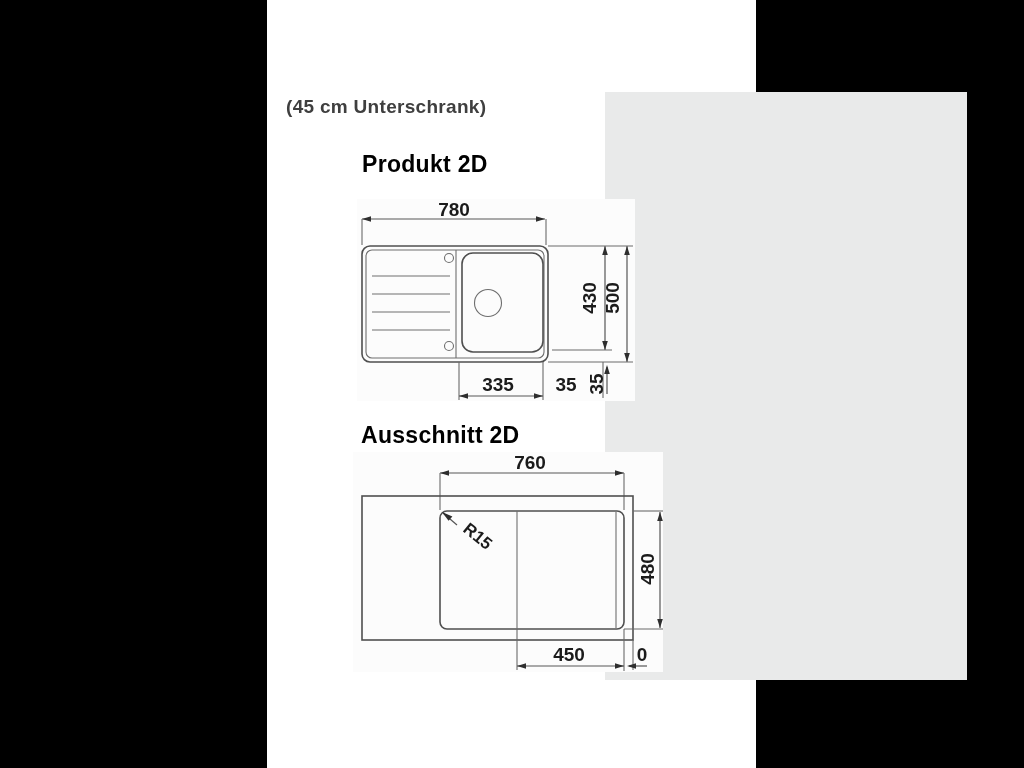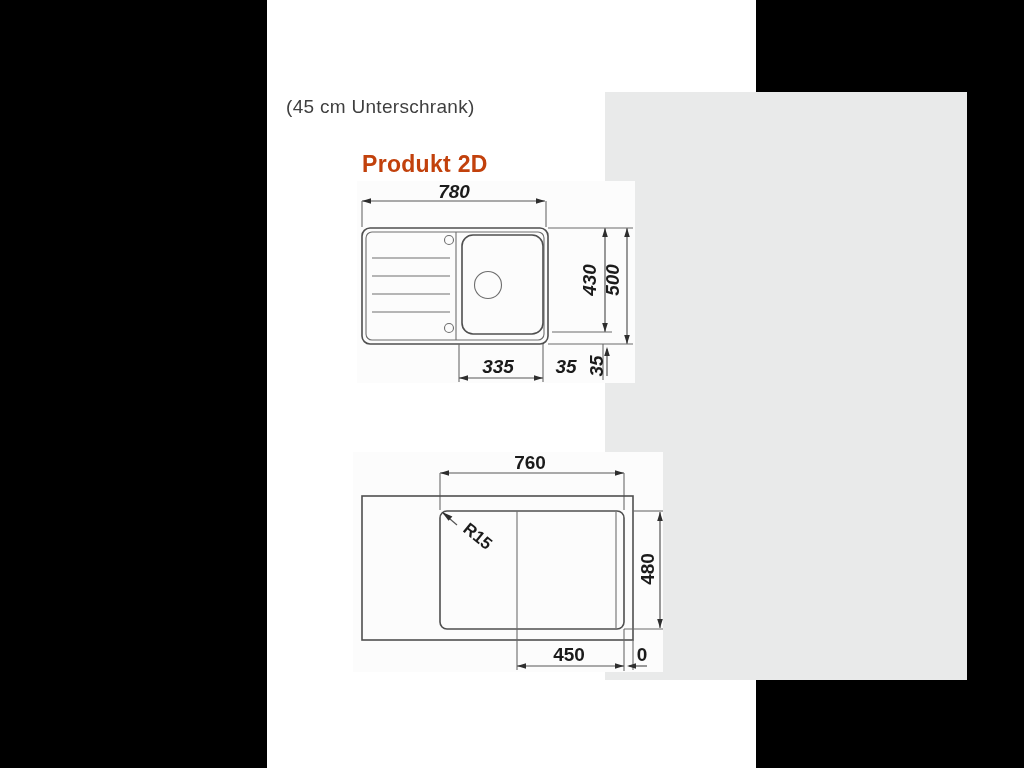--- a/index.html
+++ b/index.html
@@ -11,24 +11,24 @@
   .sheet{
     position:absolute;left:267px;top:0;width:489px;height:768px;
     background:#fff;
   }
   .panel{
     position:absolute;left:338px;top:92px;width:362px;height:588px;
     background:#e9eaea;
   }
   .caption{
     position:absolute;left:357px;top:96px;width:320px;
-    font-size:19px;font-weight:400;color:#3f3f3f;letter-spacing:.3px;
+    font-size:19px;font-weight:700;color:#3f3f3f;letter-spacing:.3px;
   }
   .section-title{
-    position:absolute;font-size:23px;font-weight:700;color:#c2410c;letter-spacing:.3px;
+    position:absolute;font-size:23px;font-weight:700;color:#000000;letter-spacing:.3px;
   }
   .draw-box{
     position:absolute;background:#fcfcfc;
   }
   svg{display:block;}
   svg text{
     font-family:"Liberation Sans", sans-serif;
     font-weight:700;font-size:19px;fill:#1b1b1b;
   }
   svg text.radius-label{font-size:17px;}
@@ -41,21 +41,21 @@
 </head>
 <body>
 
 <div class="sheet">
   <div class="panel"></div>
 
   <div class="caption" style="left:19px;top:96px;position:absolute;">(45 cm Unterschrank)</div>
 
   <div class="section-title" style="position:absolute;left:95px;top:151px;">Produkt 2D</div>
 
-  <div class="draw-box" style="left:90px;top:181px;width:278px;height:202px;font-style:italic;">
+  <div class="draw-box" style="left:90px;top:199px;width:278px;height:202px;">
     <svg width="278" height="202" viewBox="0 0 278 202">
 
       <text x="97" y="17" text-anchor="middle">780</text>
       <line class="dimline" x1="5" y1="20" x2="188" y2="20"></line>
       <polygon class="arrow" points="5,20 14,17.2 14,22.8"></polygon>
       <polygon class="arrow" points="188,20 179,17.2 179,22.8"></polygon>
       <line class="extline" x1="5" y1="20" x2="5" y2="46"></line>
       <line class="extline" x1="189" y1="20" x2="189" y2="46"></line>
 
       <rect class="outline" x="5" y="47" width="186" height="116" rx="8"></rect>
@@ -94,20 +94,21 @@
       <polygon class="arrow" points="186,197 177,194.2 177,199.8"></polygon>
       <text x="141" y="192" text-anchor="middle">335</text>
 
       <text x="209" y="192" text-anchor="middle">35</text>
       <text x="240" y="185" text-anchor="middle" transform="rotate(-90 240 185)" dy="6">35</text>
       <line class="dimline" x1="250" y1="168" x2="250" y2="195"></line>
       <polygon class="arrow" points="250,166 247.2,175 252.8,175"></polygon>
     </svg>
   </div>
 
+  <div class="section-title" style="position:absolute;left:94px;top:422px;">Ausschnitt 2D</div>
 
   <div class="draw-box" style="left:86px;top:452px;width:310px;height:220px;">
     <svg width="310" height="220" viewBox="0 0 310 220">
 
       <text x="177" y="17" text-anchor="middle">760</text>
       <line class="dimline" x1="87" y1="21" x2="271" y2="21"></line>
       <polygon class="arrow" points="87,21 96,18.2 96,23.8"></polygon>
       <polygon class="arrow" points="271,21 262,18.2 262,23.8"></polygon>
       <line class="extline" x1="87" y1="21" x2="87" y2="58"></line>
       <line class="extline" x1="271" y1="21" x2="271" y2="58"></line>

